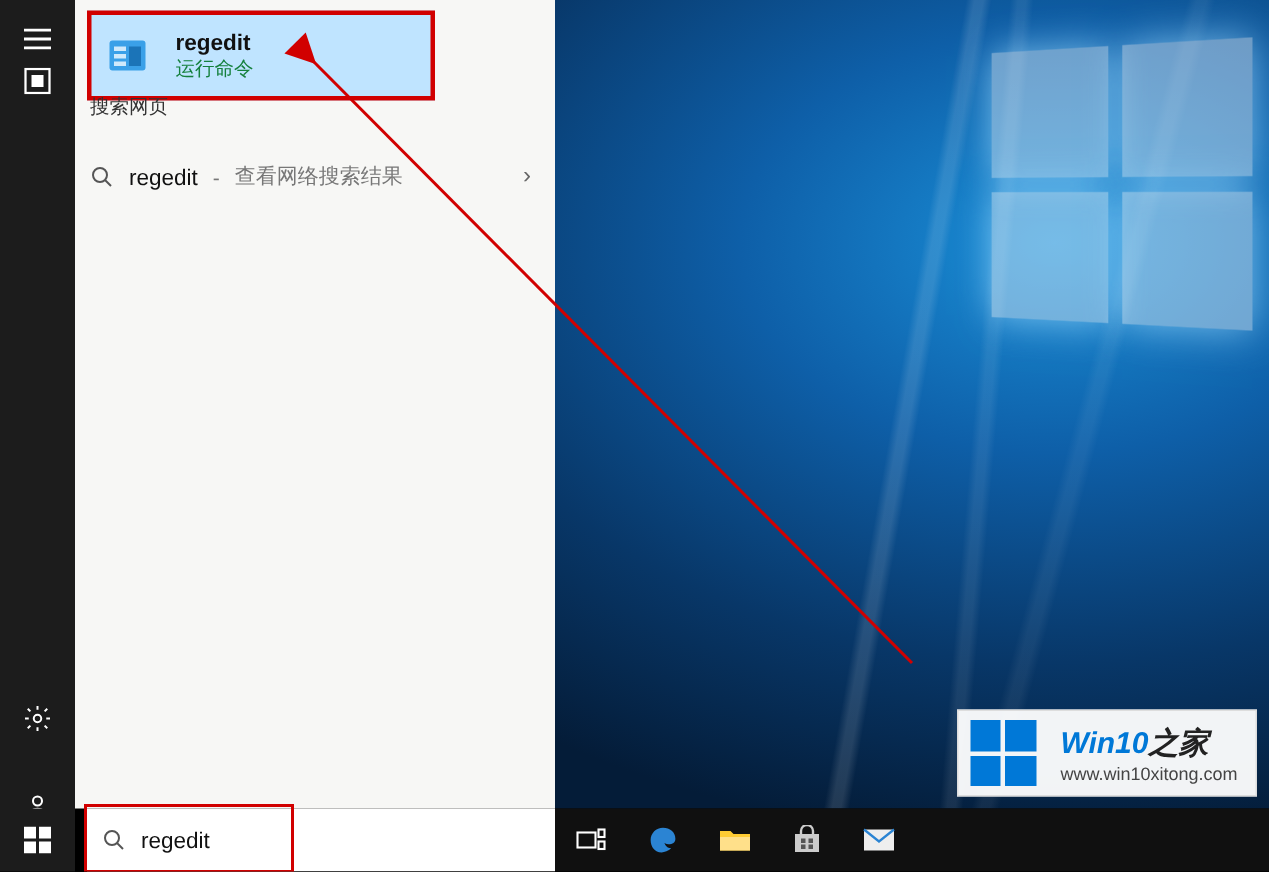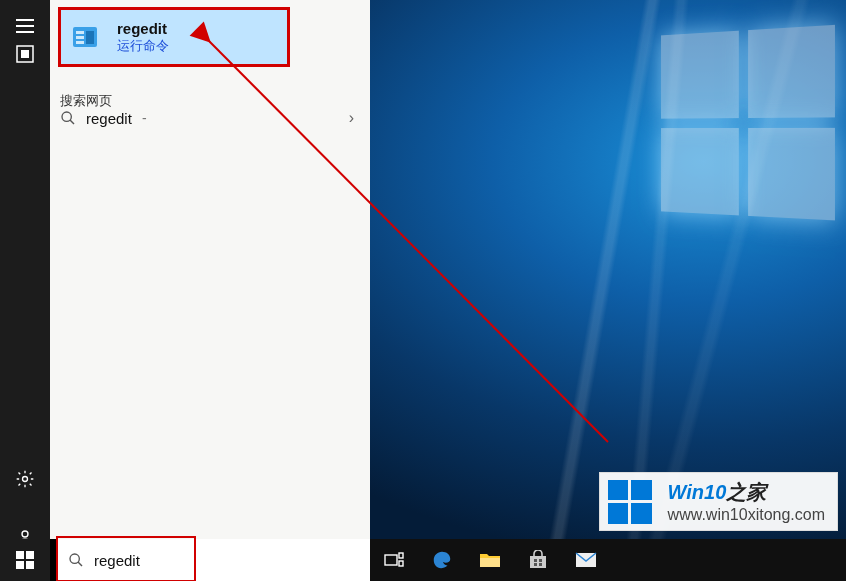--- a/index.html
+++ b/index.html
@@ -58,24 +58,24 @@
       background:#bfe4ff;
       display:flex; align-items:center; gap:14px;
       padding-left:8px;
       border:3px solid #d10000;
       cursor:pointer;
     }
     .bm-icon {
       width:34px; height:34px; display:flex; align-items:center; justify-content:center;
     }
     .bm-text .title { font-size:15px; font-weight:600; color:#111; }
-    .bm-text .sub { font-size:13px; color:#1d4ed8;font-family:Liberation Mono, monospace; }
+    .bm-text .sub { font-size:13px; color:#15803d;font-family:Liberation Mono, monospace; }
 
     .section-label {
-      position:absolute; left:10px; top:92px; font-size:13px; color:#333;
+      position:absolute; left:10px; top:62px; font-size:13px; color:#333;
     }
     .web-result {
       position:absolute; left:10px; top:100px; right:10px; height:36px;
       display:flex; align-items:center; gap:10px; color:#333; cursor:pointer;
     }
     .web-result .q { font-size:15px; color:#111; }
     .web-result .hint { font-size:14px; color:#777; }
     .web-result .chev { position:absolute; right:6px; color:#666; font-size:16px; }
 
     
@@ -118,21 +118,21 @@
       position:absolute; right:8px; bottom:50px;
       background:rgba(255,255,255,0.95);
       border:1px solid #ddd;
       display:flex; align-items:center; gap:16px;
       padding:6px 12px 6px 8px;
     }
     .watermark .wlogo { width:44px; height:44px; display:grid; grid-template-columns:1fr 1fr; grid-template-rows:1fr 1fr; gap:3px; }
     .watermark .wlogo div { background:#0078d7; }
     .watermark .wtext .line1 { font-size:20px; font-weight:600; color:#222; font-style:italic; }
     .watermark .wtext .line1 .accent { color:#0078d7; }
-    .watermark .wtext .line2 { font-size:16px; color:#444; }
+    .watermark .wtext .line2 { font-size:12px; color:#444; }
 
     
     svg { display:block; }
   </style>
 </head>
 <body>
 
 <div class="desktop">
   <div class="win-logo-bg">
     <div class="pane p1"></div>
@@ -191,20 +191,21 @@
 
   <div class="web-result">
     <span>
       <svg width="16" height="16" viewBox="0 0 24 24" fill="none" stroke="#555" stroke-width="2">
           <circle cx="10" cy="10" r="7"></circle>
           <line x1="15" y1="15" x2="21" y2="21"></line>
         </svg>
     </span>
     <span class="q">regedit</span>
     <span class="hint"> - </span>
+    <span class="hint">查看网络搜索结果</span>
     <span class="chev">›</span>
   </div>
 </div>
 
 <div class="startbtn">
   <svg width="18" height="18" viewBox="0 0 18 18">
       <rect x="0" y="0" width="8" height="8" fill="#fff"></rect>
       <rect x="10" y="0" width="8" height="8" fill="#fff"></rect>
       <rect x="0" y="10" width="8" height="8" fill="#fff"></rect>
       <rect x="10" y="10" width="8" height="8" fill="#fff"></rect>

